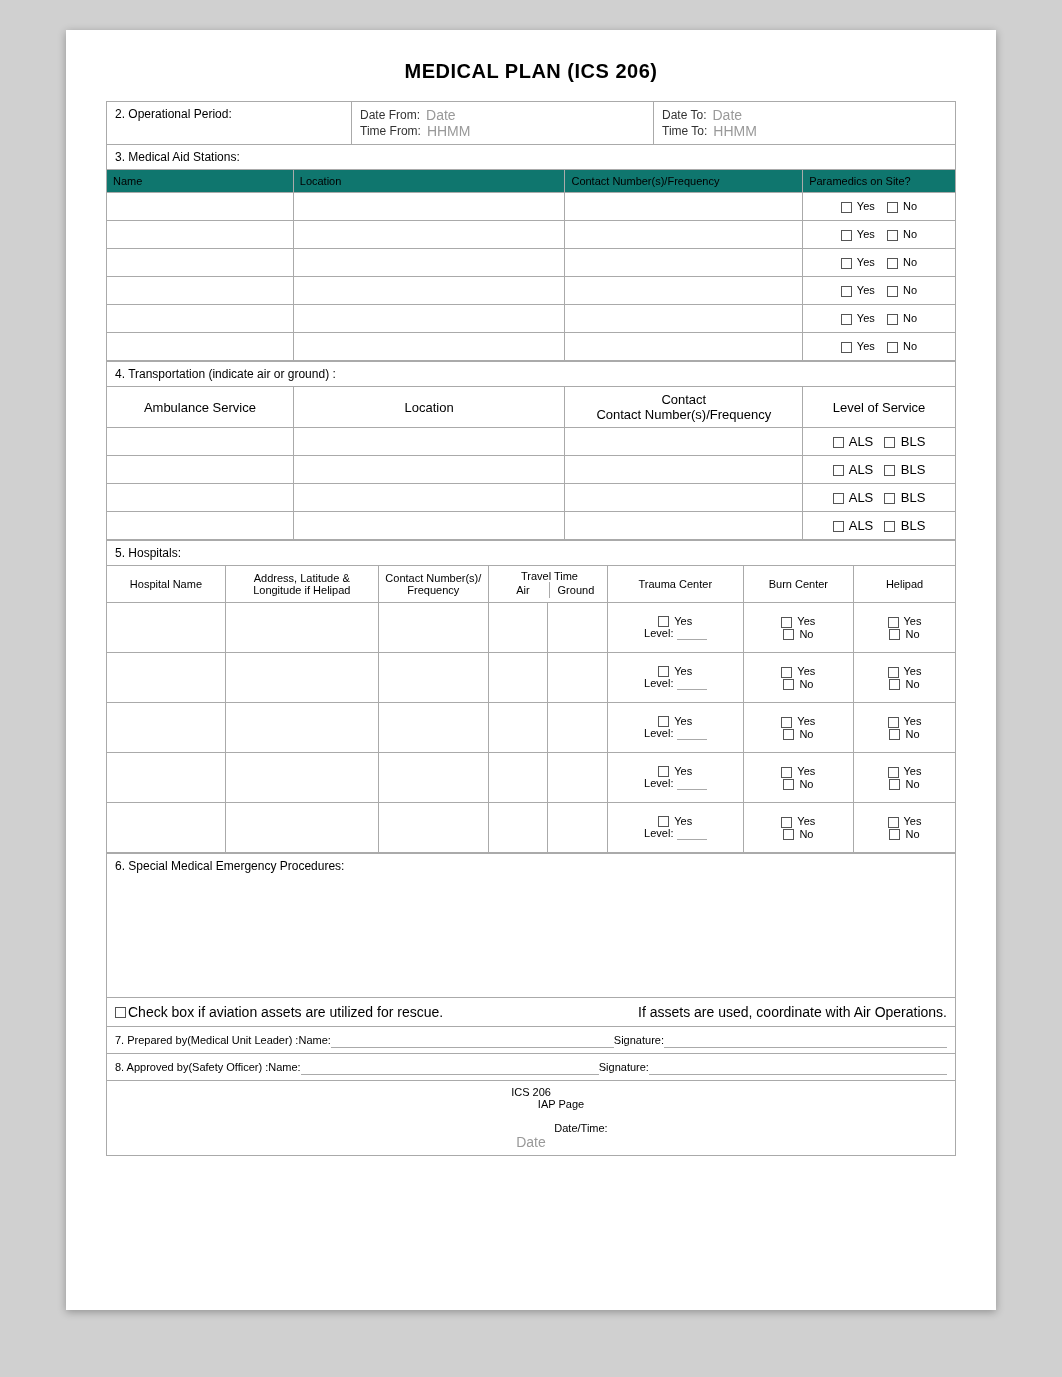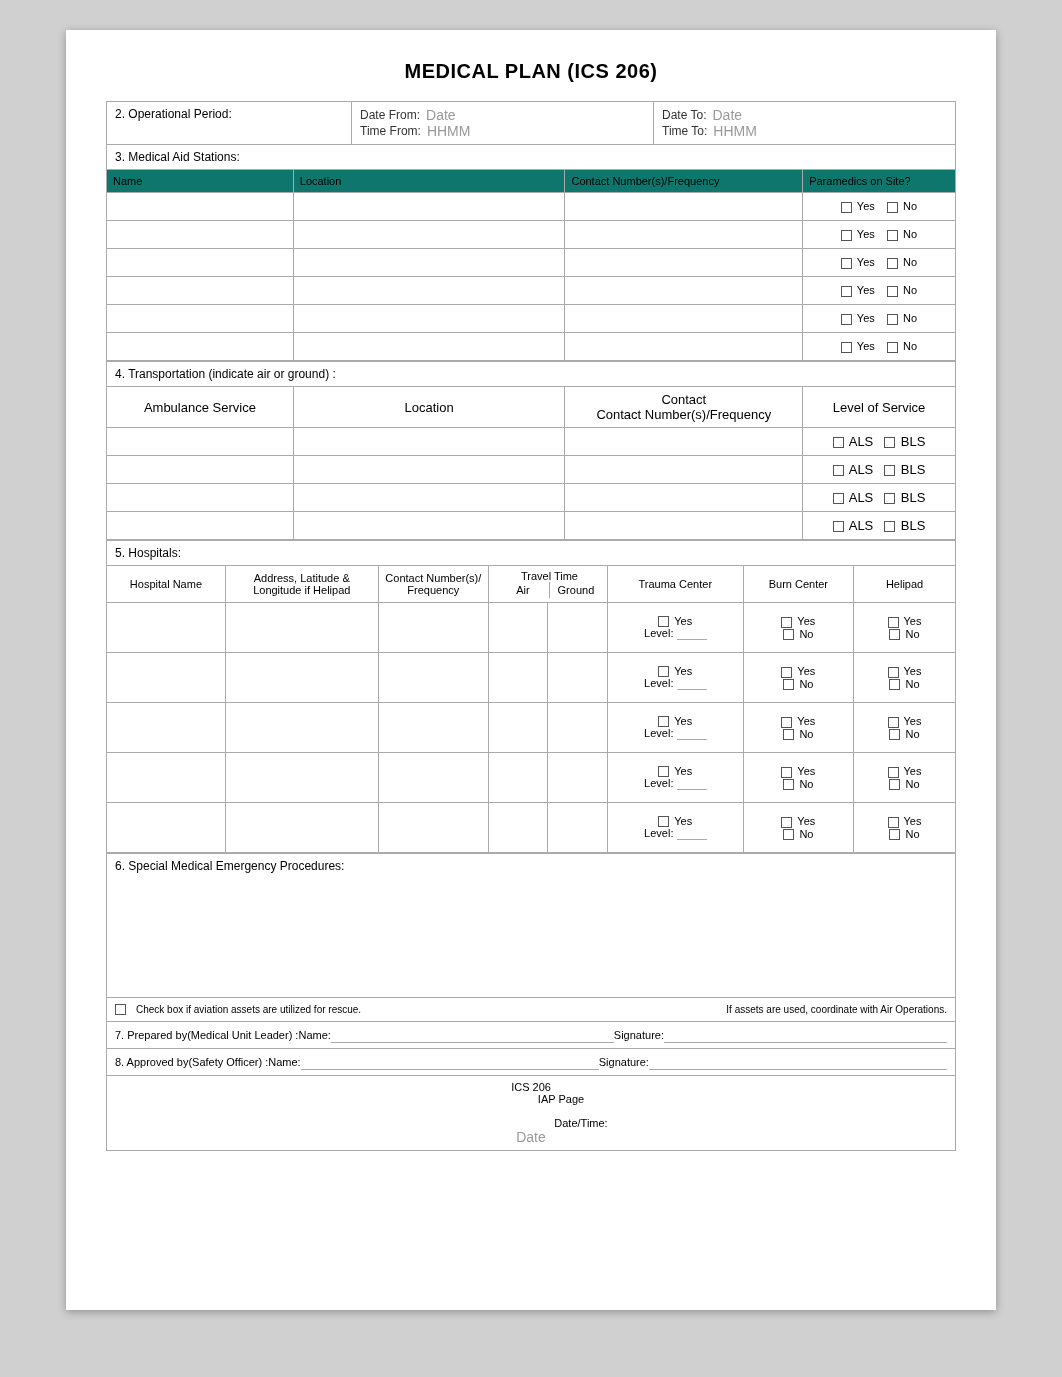--- a/index.html
+++ b/index.html
@@ -94,23 +94,22 @@
     
     .special-proc-box {
       border: 1px solid #aaa;
       border-top: none;
       padding: 8px;
       min-height: 120px;
     }
     .checkbox-rescue-row {
       display: flex;
       align-items: center;
-      gap: 8px;
       padding: 8px 0;
-      font-size: 10px;
+      font-size: 14px;
       border: 1px solid #aaa;
       border-top: none;
       padding: 6px 8px;
     }
     .footer-rows {
       border: 1px solid #aaa;
       border-top: none;
     }
     .footer-row {
       display: flex;

